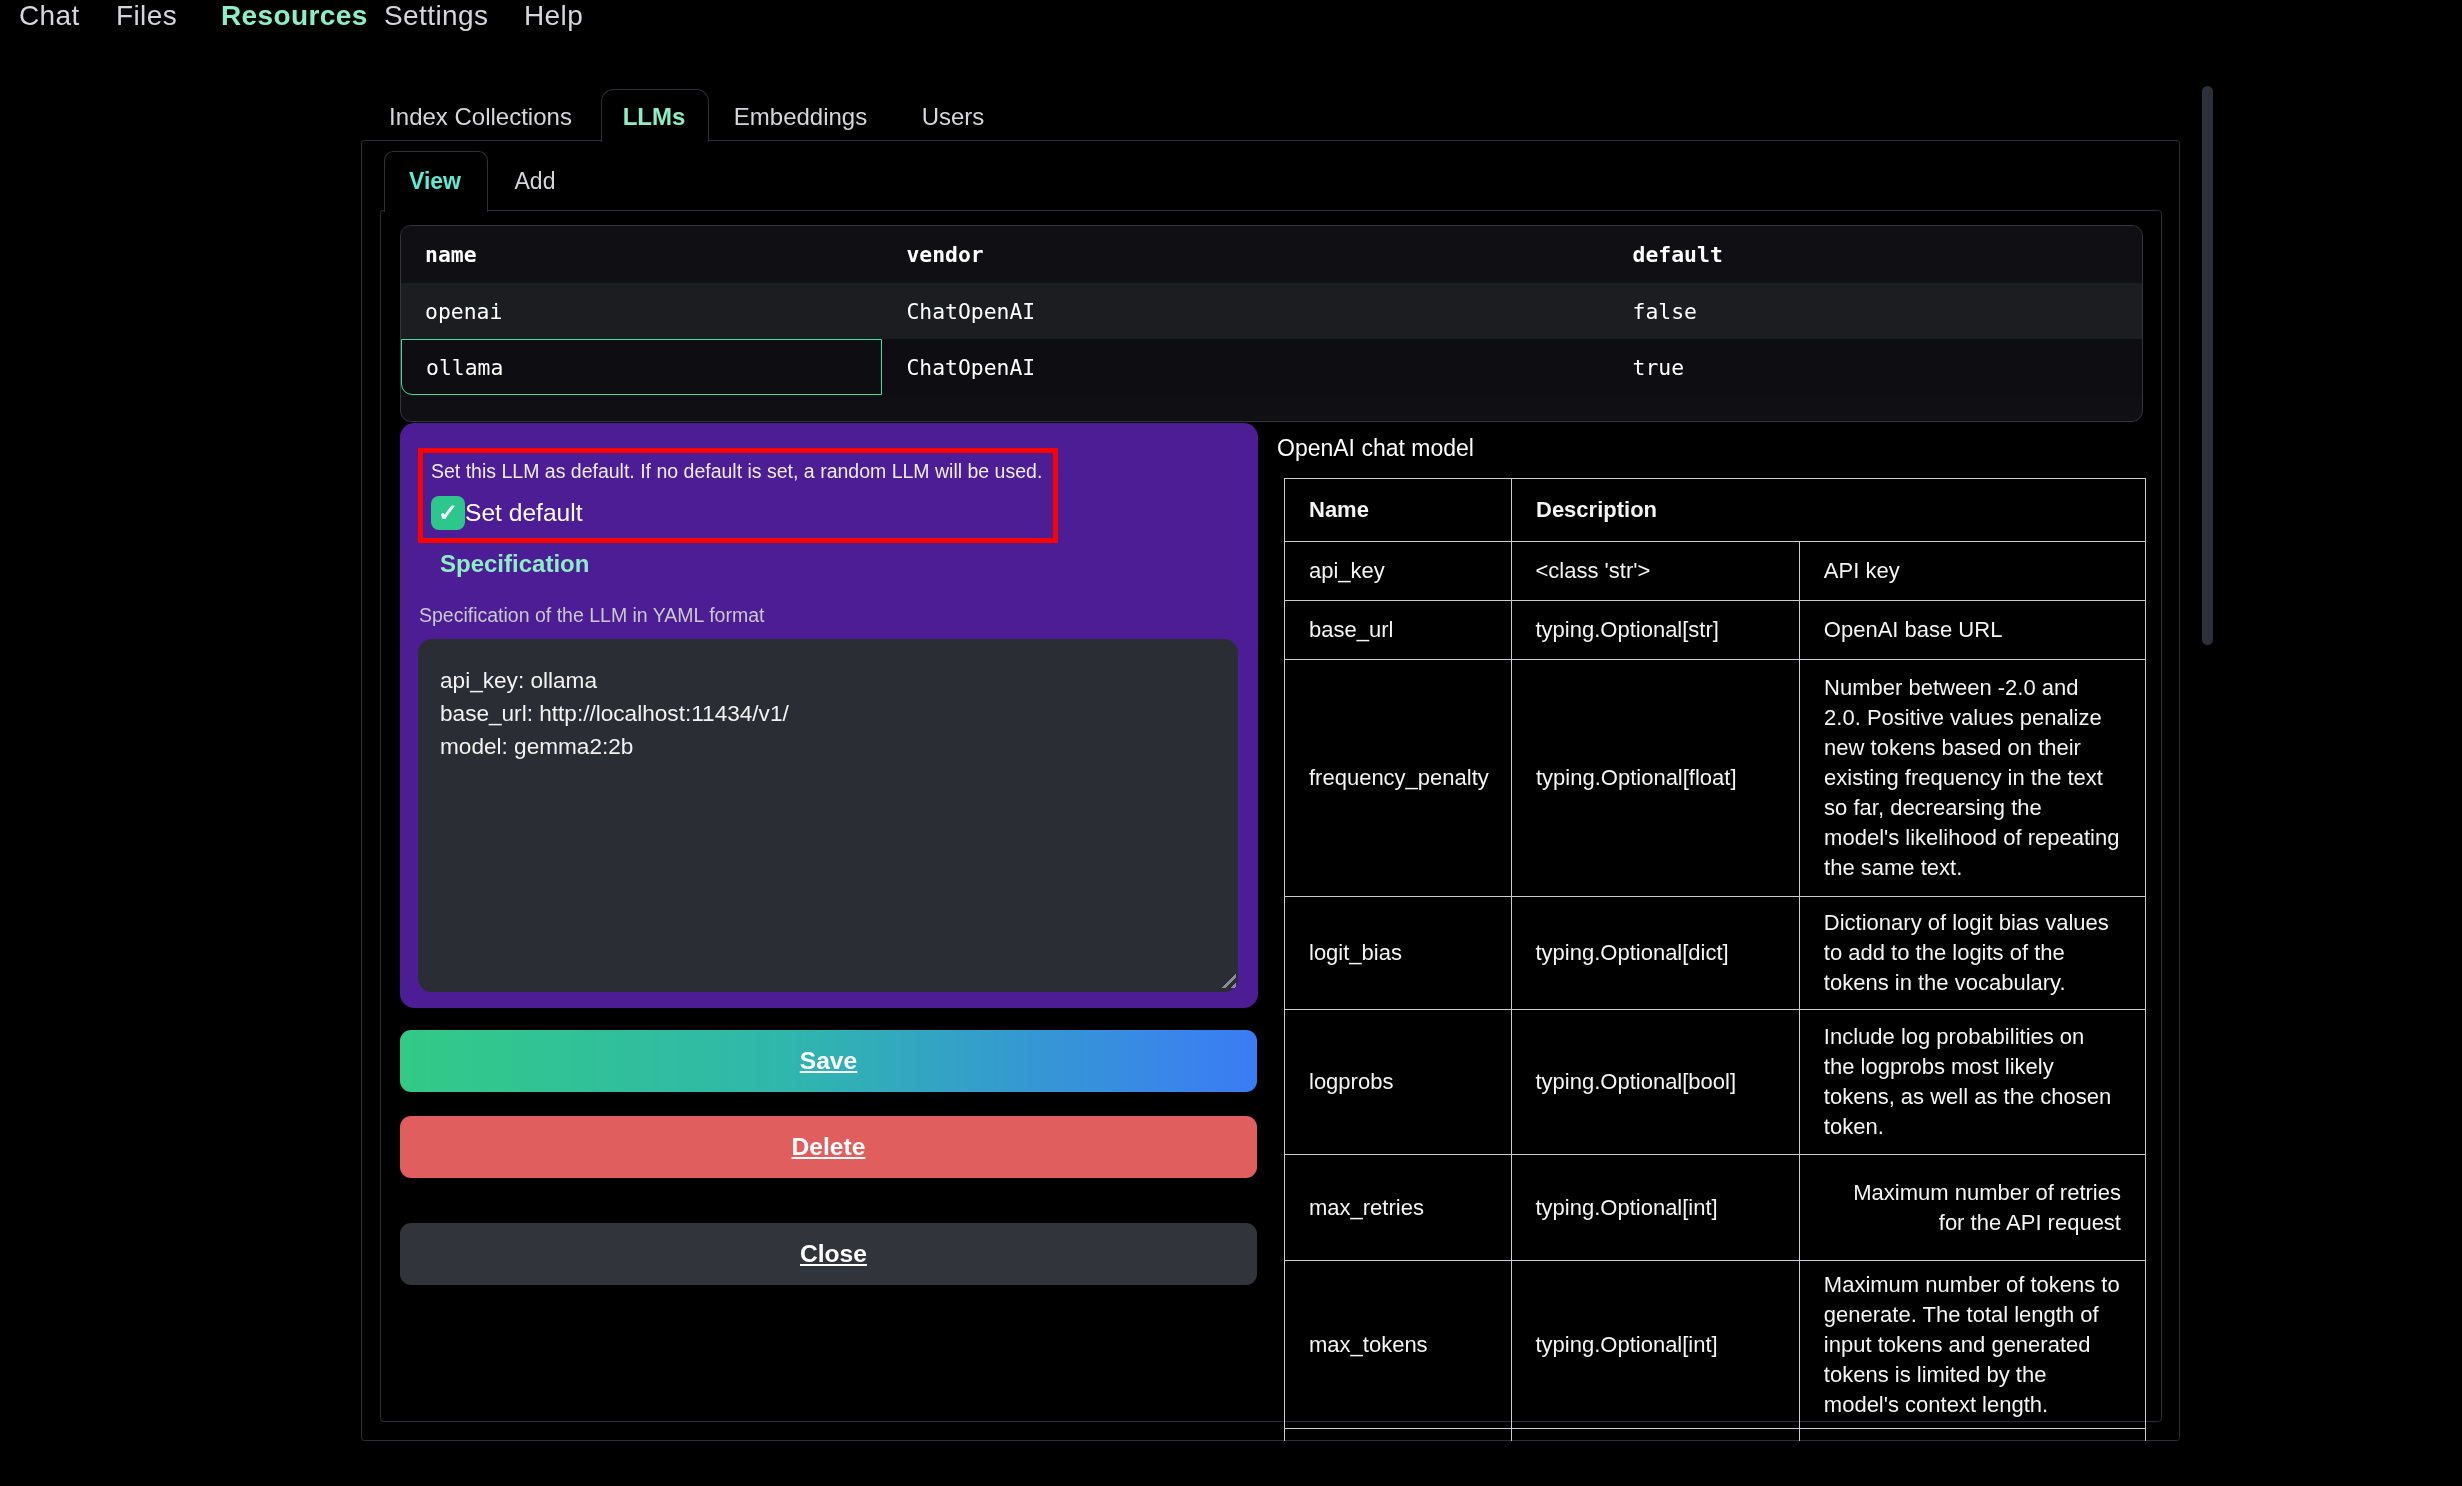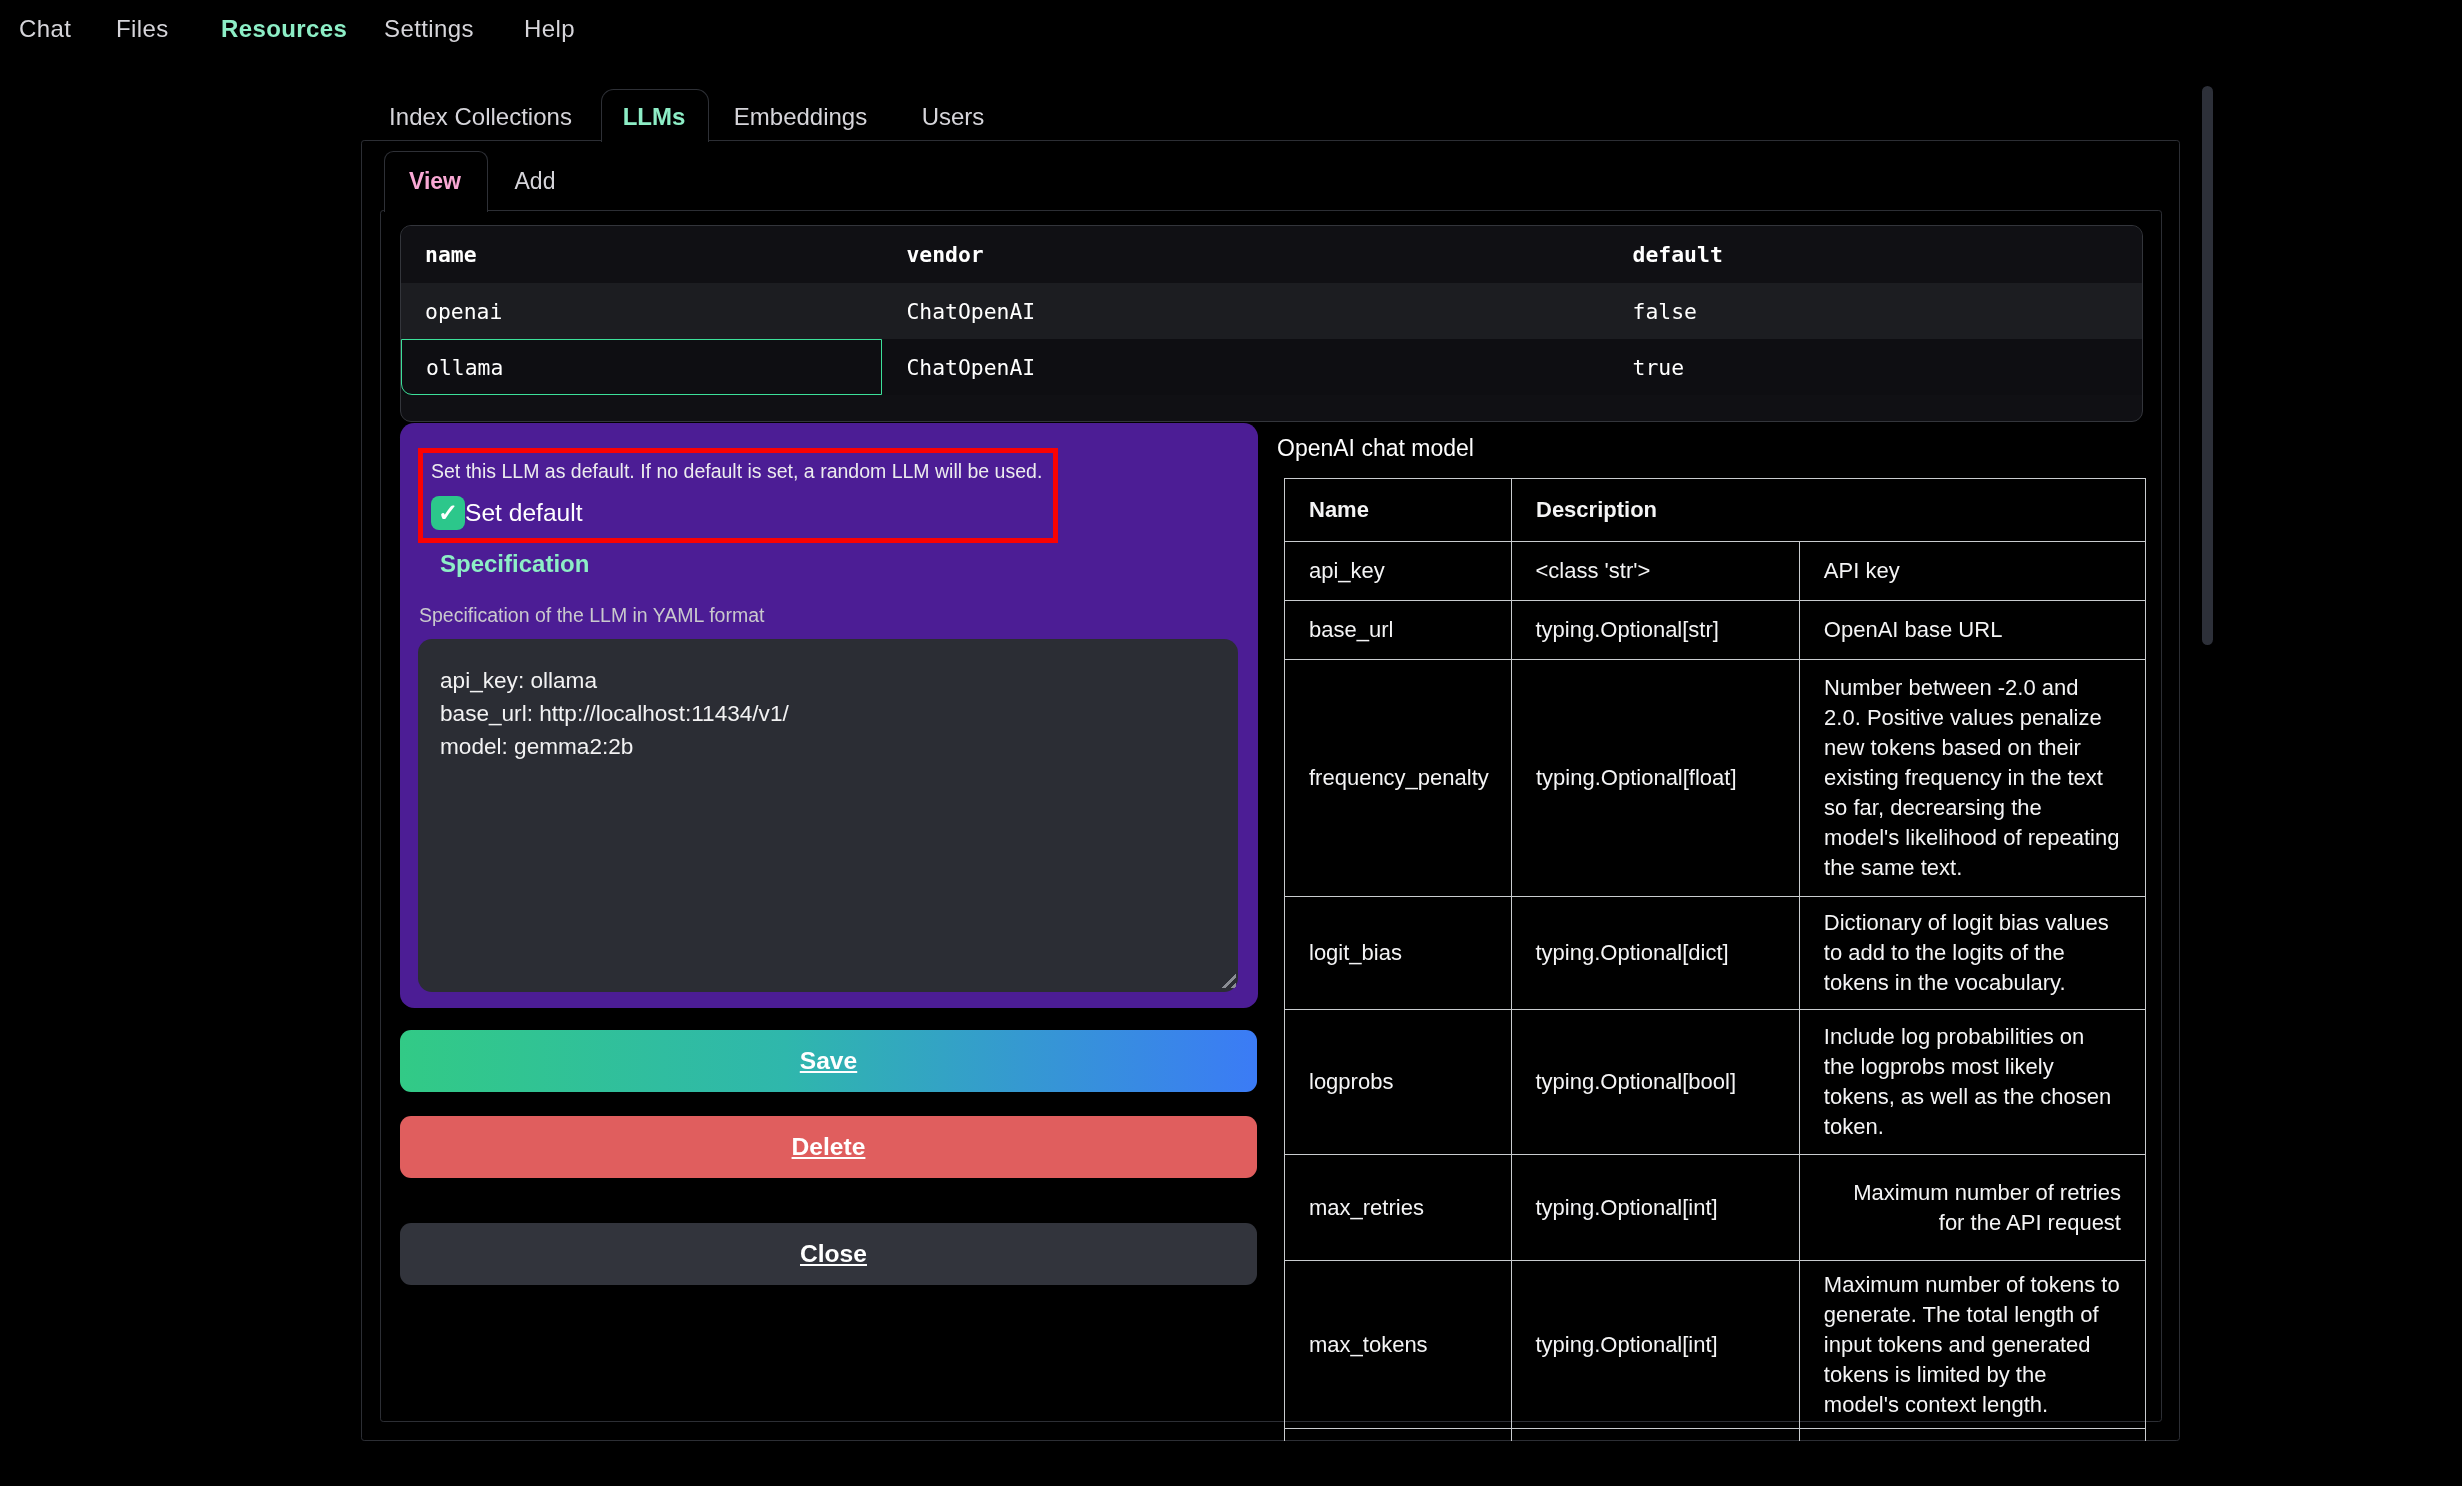--- a/index.html
+++ b/index.html
@@ -1,40 +1,40 @@
 <!DOCTYPE html>
 <html style="font-size:12.7px"><head>
 <meta charset="utf-8">
 <style>
   html,body{margin:0;padding:0;background:#000;}
   .stage{position:relative;width:2462px;height:1487px;background:#000;overflow:hidden;
          font-family:"Liberation Sans",sans-serif;color:#fff;}
 
   
-  .topnav-item{position:absolute;top:13px;height:32px;line-height:32px;font-size:24px;
+  .topnav-item{position:absolute;top:0;height:32px;line-height:32px;font-size:28px;
                color:#d6d5da;letter-spacing:0.4px;cursor:pointer;}
   .topnav-item.active{color:#8deec6;font-weight:700;}
 
   
   .maintab{position:absolute;top:94px;height:46px;line-height:46px;font-size:24px;color:#d6d5da;
            text-align:center;cursor:pointer;z-index:3;}
   .maintab-box{position:absolute;left:601px;top:89px;width:106px;height:52px;background:#000;
                border:0.8px solid #2e3036;border-bottom:none;border-radius:12.7px 12.7px 0 0;z-index:2;}
   .maintab.active{color:#8deec6;font-weight:700;}
 
   
   .panel-outer{position:absolute;left:361px;top:140px;width:1819px;height:1301px;
                border:0.8px solid #2c2e34;border-radius:3.2px;box-sizing:border-box;}
   .panel-inner{position:absolute;left:380px;top:210px;width:1782px;height:1212px;
                border:0.8px solid #2c2e34;border-radius:3.2px;box-sizing:border-box;}
   .subtab-box{position:absolute;left:384px;top:151px;width:102px;height:60px;background:#000;
               border:0.8px solid #2e3036;border-bottom:none;border-radius:9.5px 9.5px 0 0;z-index:2;}
   .subtab{position:absolute;top:156px;height:51px;line-height:51px;font-size:23px;color:#d6d5da;
           text-align:center;cursor:pointer;z-index:3;}
-  .subtab.active{color:#f9a8d4;font-weight:700;}
+  .subtab.active{color:#5eead4;font-weight:700;}
 
   
   .llm-table{position:absolute;left:400px;top:225px;width:1743px;height:197px;background:#101014;
              border:0.8px solid #33353b;border-radius:11px;box-sizing:border-box;overflow:hidden;}
   .llm-row{display:flex;width:100%;font-family:"DejaVu Sans Mono",monospace;font-size:21.4px;}
   .llm-row.header{height:57px;background:#101014;font-weight:700;}
   .llm-row.r0{height:56px;background:#1c1d21;}
   .llm-row.r1{height:56px;background:#0e0e12;}
   .llm-cell{display:flex;align-items:center;padding-left:24px;box-sizing:border-box;}
   .c-name{width:482px;}.c-vendor{width:727px;}.c-default{width:534px;}

